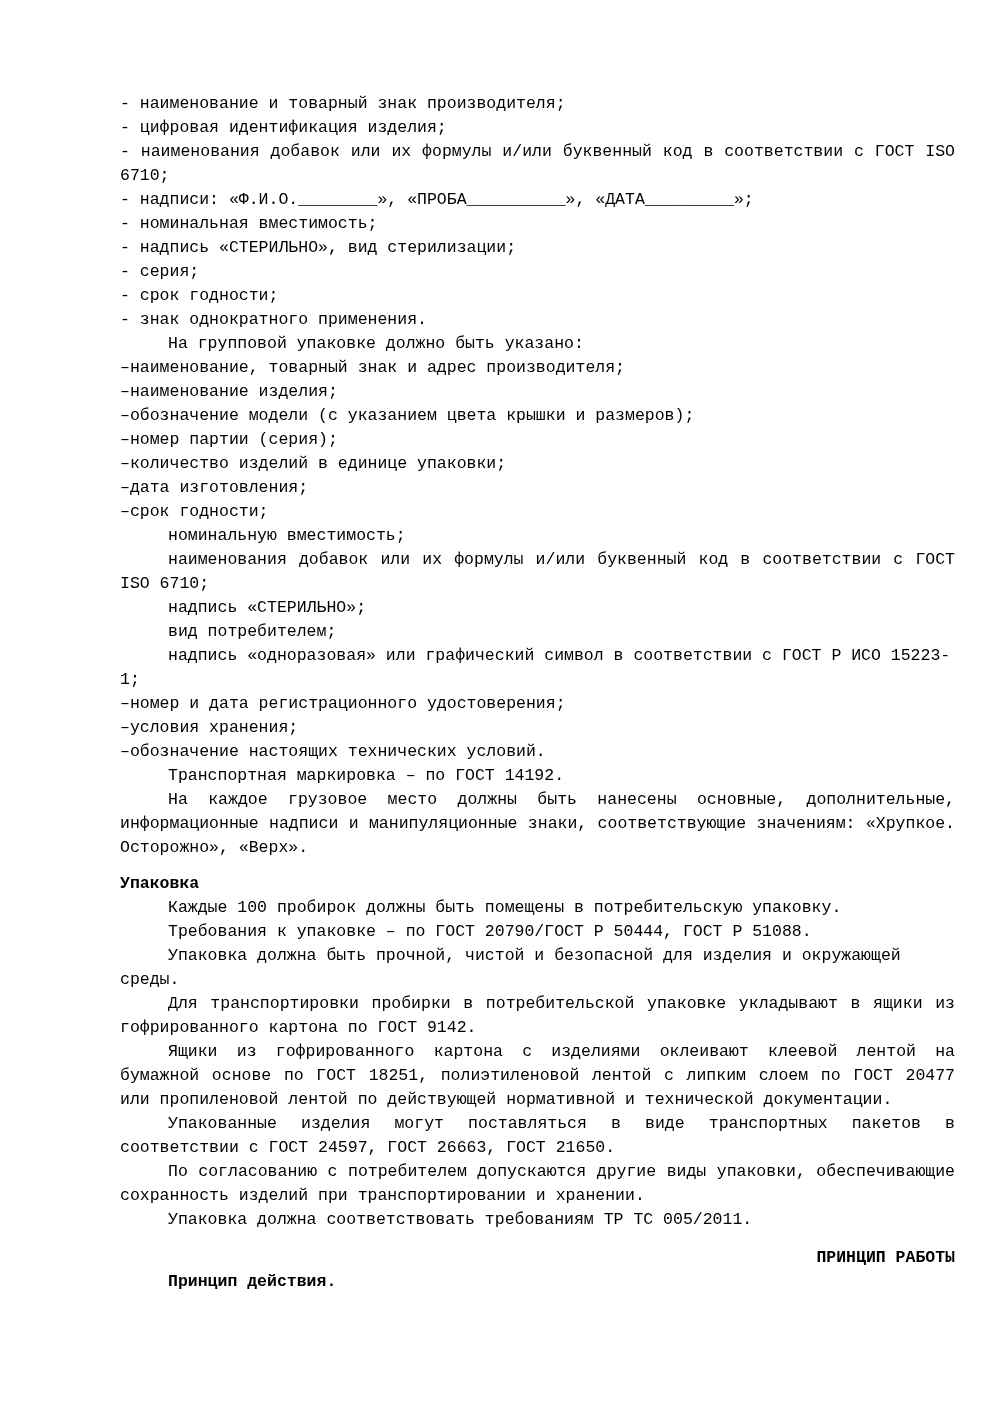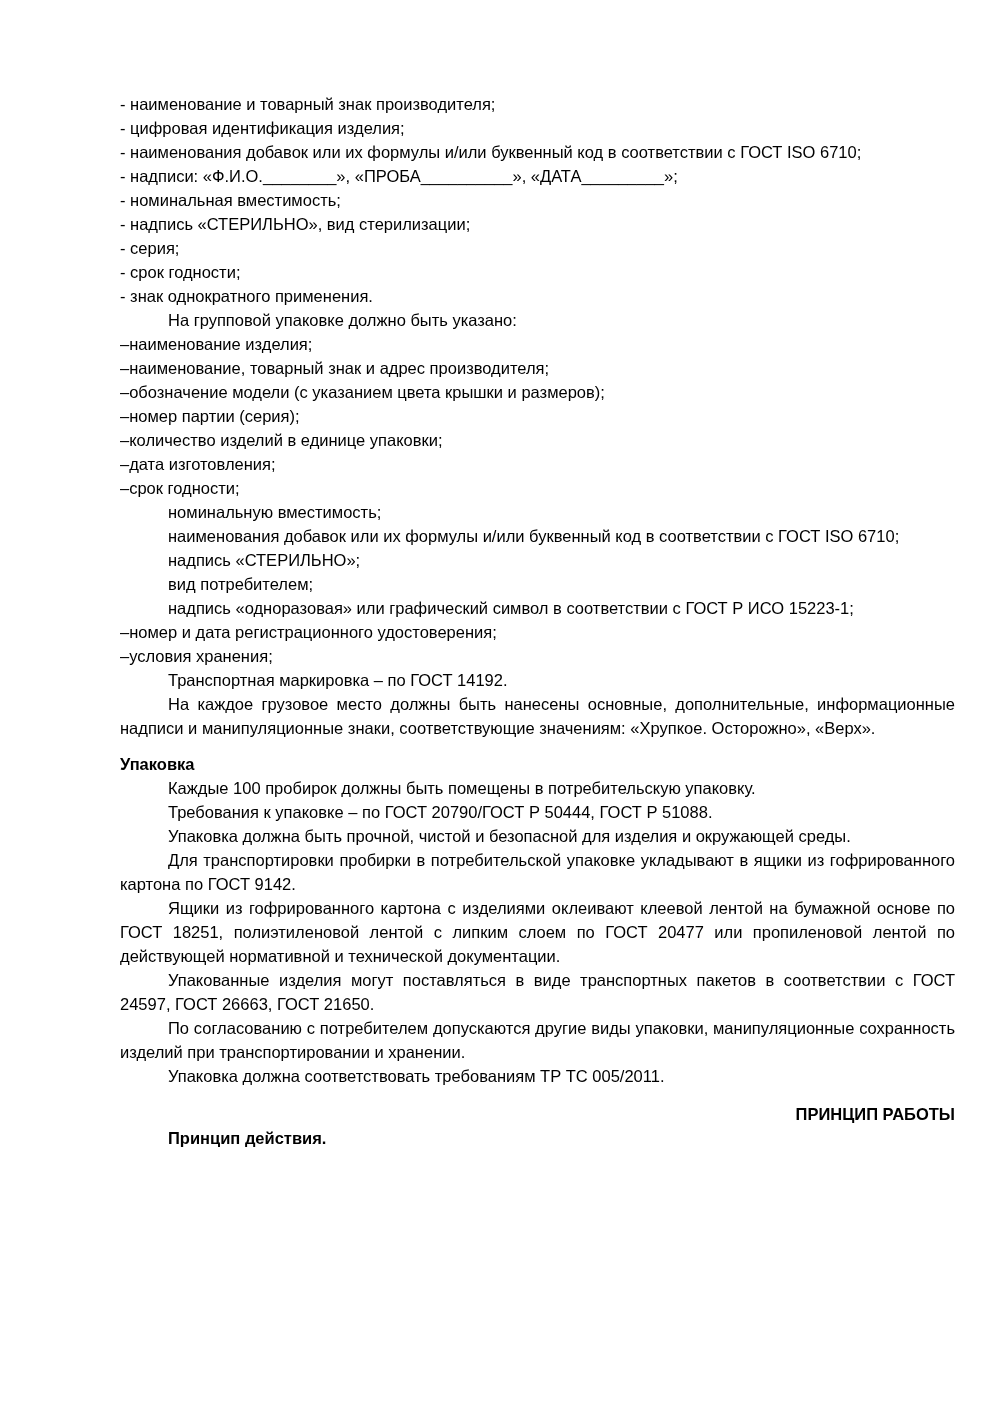--- a/index.html
+++ b/index.html
@@ -8,21 +8,21 @@
     background: #ffffff;
   }
   .page {
     position: relative;
     width: 1000px;
     min-height: 1414px;
     box-sizing: border-box;
     background: #ffffff;
     color: #000000;
     padding: 92px 45px 40px 120px;
-    font-family: Liberation Sans, sans-serif;
+    font-family: Liberation Mono, monospace;
     font-size: 16.5px;
     line-height: 24px;
   }
   .page p {
     margin: 0;
     padding: 0;
   }
   .just   { text-align: justify; }
   .ind    { text-indent: 48px; }
   .h-sub  { font-weight: bold; padding-left: 96px; margin-top: 12px !important; }
@@ -42,54 +42,55 @@
     <p>- номинальная вместимость;</p>
     <p>- надпись «СТЕРИЛЬНО», вид стерилизации;</p>
     <p>- серия;</p>
     <p>- срок годности;</p>
     <p>- знак однократного применения.</p>
   </div>
 
   <p class="ind">На групповой упаковке должно быть указано:</p>
 
   <div>
+    <p>–наименование, товарный знак и адрес производителя;</p>
     <p>–наименование изделия;</p>
-    <p>–наименование, товарный знак и адрес производителя;</p>
     <p>–обозначение модели (с указанием цвета крышки и размеров);</p>
     <p>–номер партии (серия);</p>
     <p>–количество изделий в единице упаковки;</p>
     <p>–дата изготовления;</p>
     <p>–срок годности;</p>
   </div>
 
   <div>
     <p class="ind">номинальную вместимость;</p>
     <p class="ind just">наименования добавок или их формулы и/или буквенный код в соответствии с ГОСТ ISO 6710;</p>
     <p class="ind">надпись «СТЕРИЛЬНО»;</p>
     <p class="ind">вид потребителем;</p>
     <p class="ind">надпись «одноразовая» или графический символ в соответствии с ГОСТ Р ИСО 15223-1;</p>
   </div>
 
   <div>
     <p>–номер и дата регистрационного удостоверения;</p>
     <p>–условия хранения;</p>
+    <p>–обозначение настоящих технических условий.</p>
   </div>
 
   <p class="ind">Транспортная маркировка – по ГОСТ 14192.</p>
   <p class="ind just">На каждое грузовое место должны быть нанесены основные, дополнительные, информационные надписи и манипуляционные знаки, соответствующие значениям: «Хрупкое. Осторожно», «Верх».</p>
 
   <p class="h-sub">Упаковка</p>
 
   <div>
     <p class="ind">Каждые 100 пробирок должны быть помещены в потребительскую упаковку.</p>
     <p class="ind">Требования к упаковке – по ГОСТ 20790/ГОСТ Р 50444, ГОСТ Р 51088.</p>
     <p class="ind">Упаковка должна быть прочной, чистой и безопасной для изделия и окружающей среды.</p>
     <p class="ind just">Для транспортировки пробирки в потребительской упаковке укладывают в ящики из гофрированного картона по ГОСТ 9142.</p>
     <p class="ind just">Ящики из гофрированного картона с изделиями оклеивают клеевой лентой на бумажной основе по ГОСТ 18251, полиэтиленовой лентой с липким слоем по ГОСТ 20477 или пропиленовой лентой по действующей нормативной и технической документации.</p>
     <p class="ind just">Упакованные изделия могут поставляться в виде транспортных пакетов в соответствии с ГОСТ 24597, ГОСТ 26663, ГОСТ 21650.</p>
-    <p class="ind just">По согласованию с потребителем допускаются другие виды упаковки, манипуляционные сохранность изделий при транспортировании и хранении.</p>
+    <p class="ind just">По согласованию с потребителем допускаются другие виды упаковки, обеспечивающие сохранность изделий при транспортировании и хранении.</p>
     <p class="ind">Упаковка должна соответствовать требованиям ТР ТС 005/2011.</p>
   </div>
 
   <p class="h-center">ПРИНЦИП РАБОТЫ</p>
   <p class="ind bold">Принцип действия.</p>
 
 </div>
 
 </body></html>

